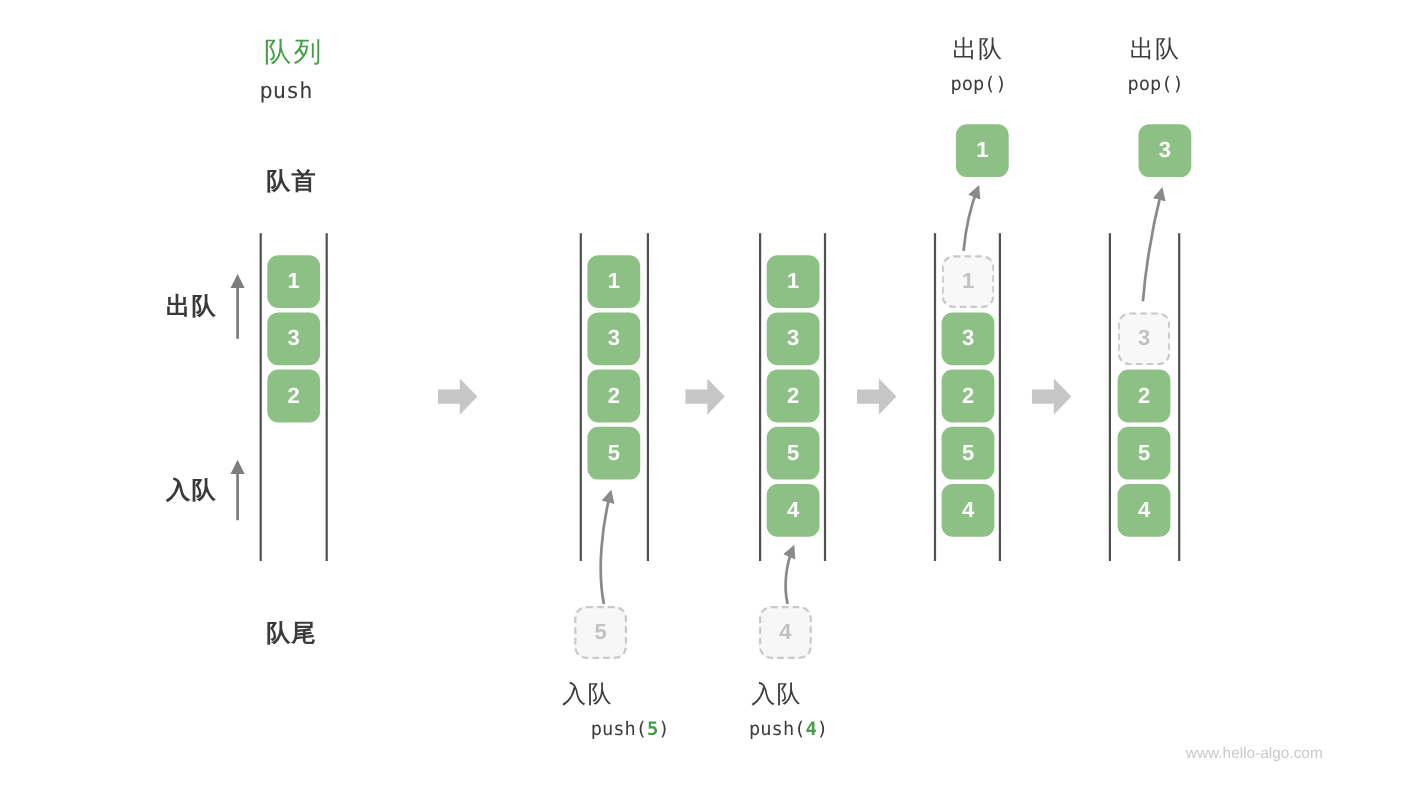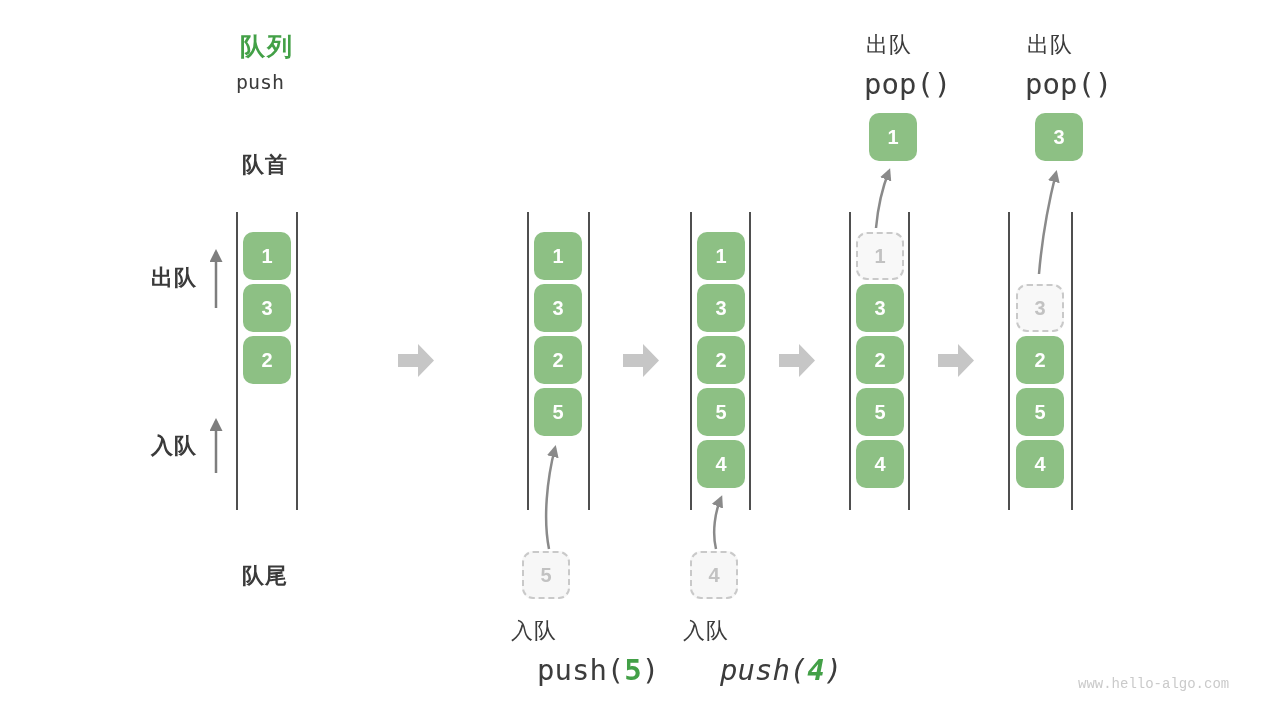--- a/index.html
+++ b/index.html
@@ -1,27 +1,27 @@
 <!DOCTYPE html>
 <html><head>
 <meta charset="utf-8">
 <style>
   html,body{margin:0;padding:0;background:#ffffff;}
   .canvas{position:relative;width:1280px;height:720px;background:#ffffff;overflow:hidden;
           font-family:"Liberation Sans",sans-serif;color:#3c3c3c;}
   .abs{position:absolute;}
 
   
-  .title-zh{font-size:25px;font-weight:700;color:#43a047;letter-spacing:2px;}
+  .title-zh{font-size:25px;font-weight:400;color:#43a047;letter-spacing:2px;}
   .title-en{font-size:20px;font-family:"DejaVu Sans Mono",monospace;color:#3c3c3c;}
   .side-label{font-size:22px;font-weight:700;color:#3a3a3a;letter-spacing:1px;}
   .op-label{font-size:22px;font-weight:400;color:#3c3c3c;letter-spacing:1px;}
-  .code{font-size:29px;font-family:"DejaVu Sans Mono",monospace;color:#3c3c3c;}
+  .code{font-size:17px;font-family:"DejaVu Sans Mono",monospace;color:#3c3c3c;}
   .code .arg{color:#43a047;font-weight:700;}
-  .watermark{font-size:14px;font-family:Liberation Mono, monospace;color:#cacaca;}
+  .watermark{font-size:14px;font-family:Liberation Sans, sans-serif;color:#cacaca;}
 
   
   .col{position:absolute;top:212px;height:298px;}
   .wall{position:absolute;top:0;width:2px;height:100%;background:#4f4f4f;}
   .wall.left{left:0;}
   .wall.right{right:0;}
   .cell{position:absolute;width:48px;height:48px;border-radius:10px;background:#8dc084;
         color:#ffffff;font-size:20px;font-weight:700;text-align:center;line-height:48px;}
   .s0{top:20px}.s1{top:72px}.s2{top:124px}.s3{top:176px}.s4{top:228px}
   .cell.ghost{background:#f8f8f8;border:2px dashed #c9c9c9;color:#c2c2c2;
@@ -113,21 +113,21 @@
   <div class="freebox staged abs" style="left:690px;top:551px;">4</div>
   <svg class="abs" style="left:702px;top:488px;" width="36" height="66" viewBox="0 0 36 66">
     <defs>
         <marker id="m-c2" markerUnits="userSpaceOnUse" markerWidth="12" markerHeight="12" refX="9" refY="6" orient="auto">
       <path d="M0,0 L12,6 L0,12 Z" fill="#8a8a8a"></path>
         </marker>
       </defs>
     <path d="M14,61 C10,44 13,24 19,10" fill="none" stroke="#8a8a8a" stroke-width="2.5" marker-end="url(#m-c2)"></path>
   </svg>
   <div class="abs op-label" style="left:683px;top:616px;">入队</div>
-  <div class="abs code" style="left:720px;top:653px;font-style:italic;"><span>push(</span><span class="arg">4</span><span>)</span></div>
+  <div class="abs code" style="left:681px;top:653px;"><span>push(</span><span class="arg">4</span><span>)</span></div>
 
   <svg class="abs" style="left:779px;top:344px;" width="36" height="33" viewBox="0 0 36 33">
     <polygon points="0,10 20,10 20,0 36,16.5 20,33 20,23 0,23" fill="#c6c6c6"></polygon>
   </svg>
 
   <div class="col" style="left:849px;width:61px;">
     <div class="wall left"></div>
     <div class="wall right"></div>
     <div class="cell ghost s0" style="left:7px;">1</div>
     <div class="cell s1" style="left:7px;">3</div>

